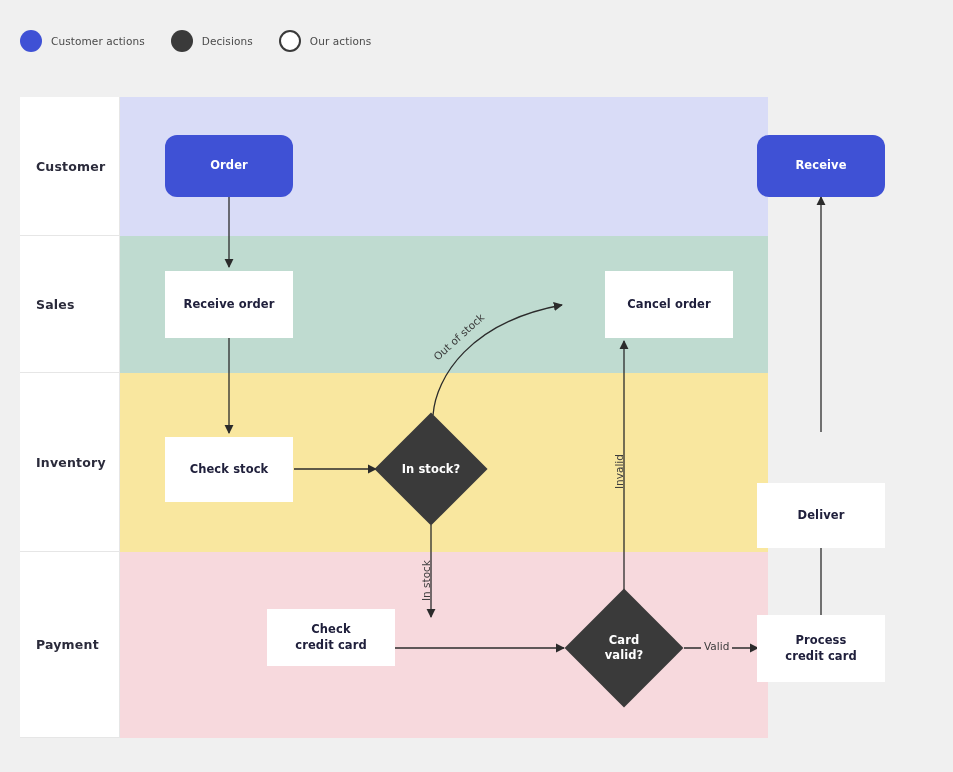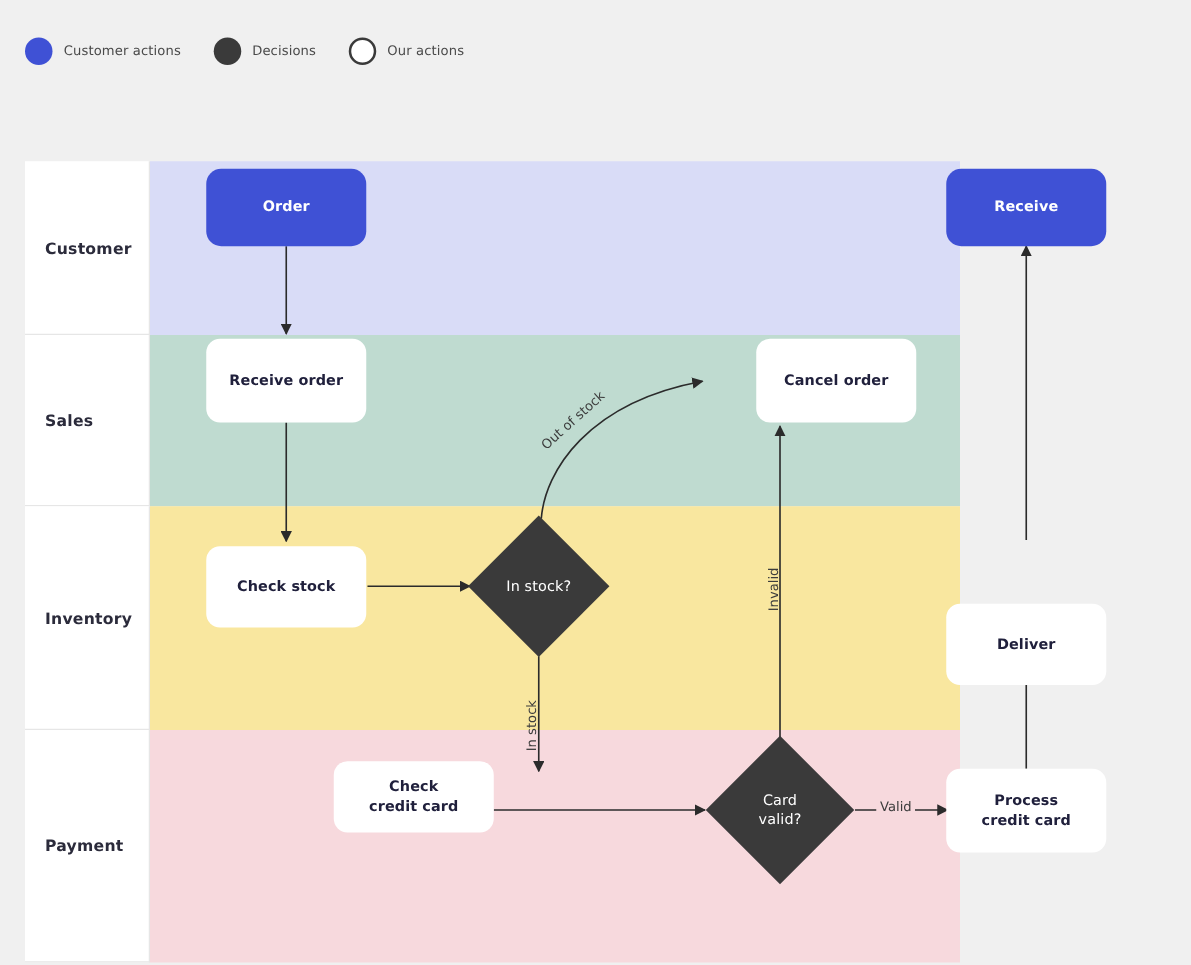--- a/index.html
+++ b/index.html
@@ -55,21 +55,20 @@
     left: 20px;
     top: 97px;
     width: 913px;
     height: 641px;
   }
   .lane {
     position: absolute;
     left: 0;
     width: 748px;
     box-sizing: border-box;
-    margin-top: 32px;
   }
   .lane-label {
     position: absolute;
     left: 0;
     top: 0;
     width: 100px;
     height: 100%;
     background: #ffffff;
     border-right: 1px solid #e6e6e6;
     border-bottom: 1px solid #e6e6e6;
@@ -106,21 +105,20 @@
     position: absolute;
     box-sizing: border-box;
     display: flex;
     align-items: center;
     justify-content: center;
     text-align: center;
     font-size: 11.5px;
     font-weight: bold;
     line-height: 1.35;
     letter-spacing: .1px;
-    border-radius: 11px;
   }
   .node.process {
     background: #ffffff;
     color: #20203c;
   }
   .node.terminator {
     background: #3f51d5;
     color: #ffffff;
     border-radius: 12px;
   }
@@ -134,21 +132,21 @@
     width: 100%;
     height: 100%;
     background: #3a3a3a;
     transform: rotate(45deg);
   }
   .diamond-text {
     position: relative;
     z-index: 2;
     color: #ffffff;
     font-size: 11.5px;
-    font-weight: normal;
+    font-weight: bold;
     line-height: 1.3;
     text-align: center;
     white-space: pre-line;
   }
 
   
   .edge-label {
     position: absolute;
     font-size: 10.5px;
     color: #3c3c3c;

